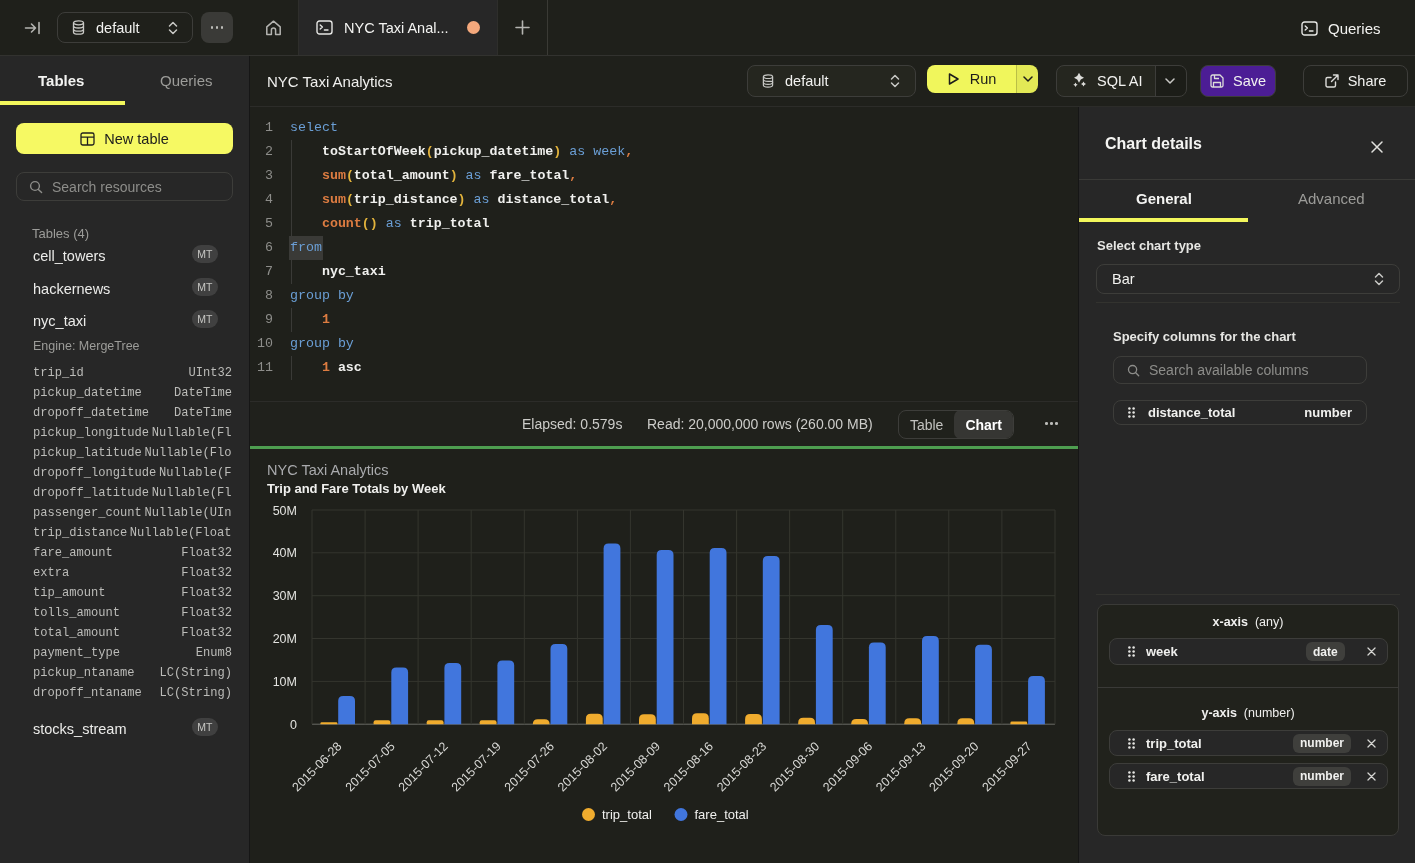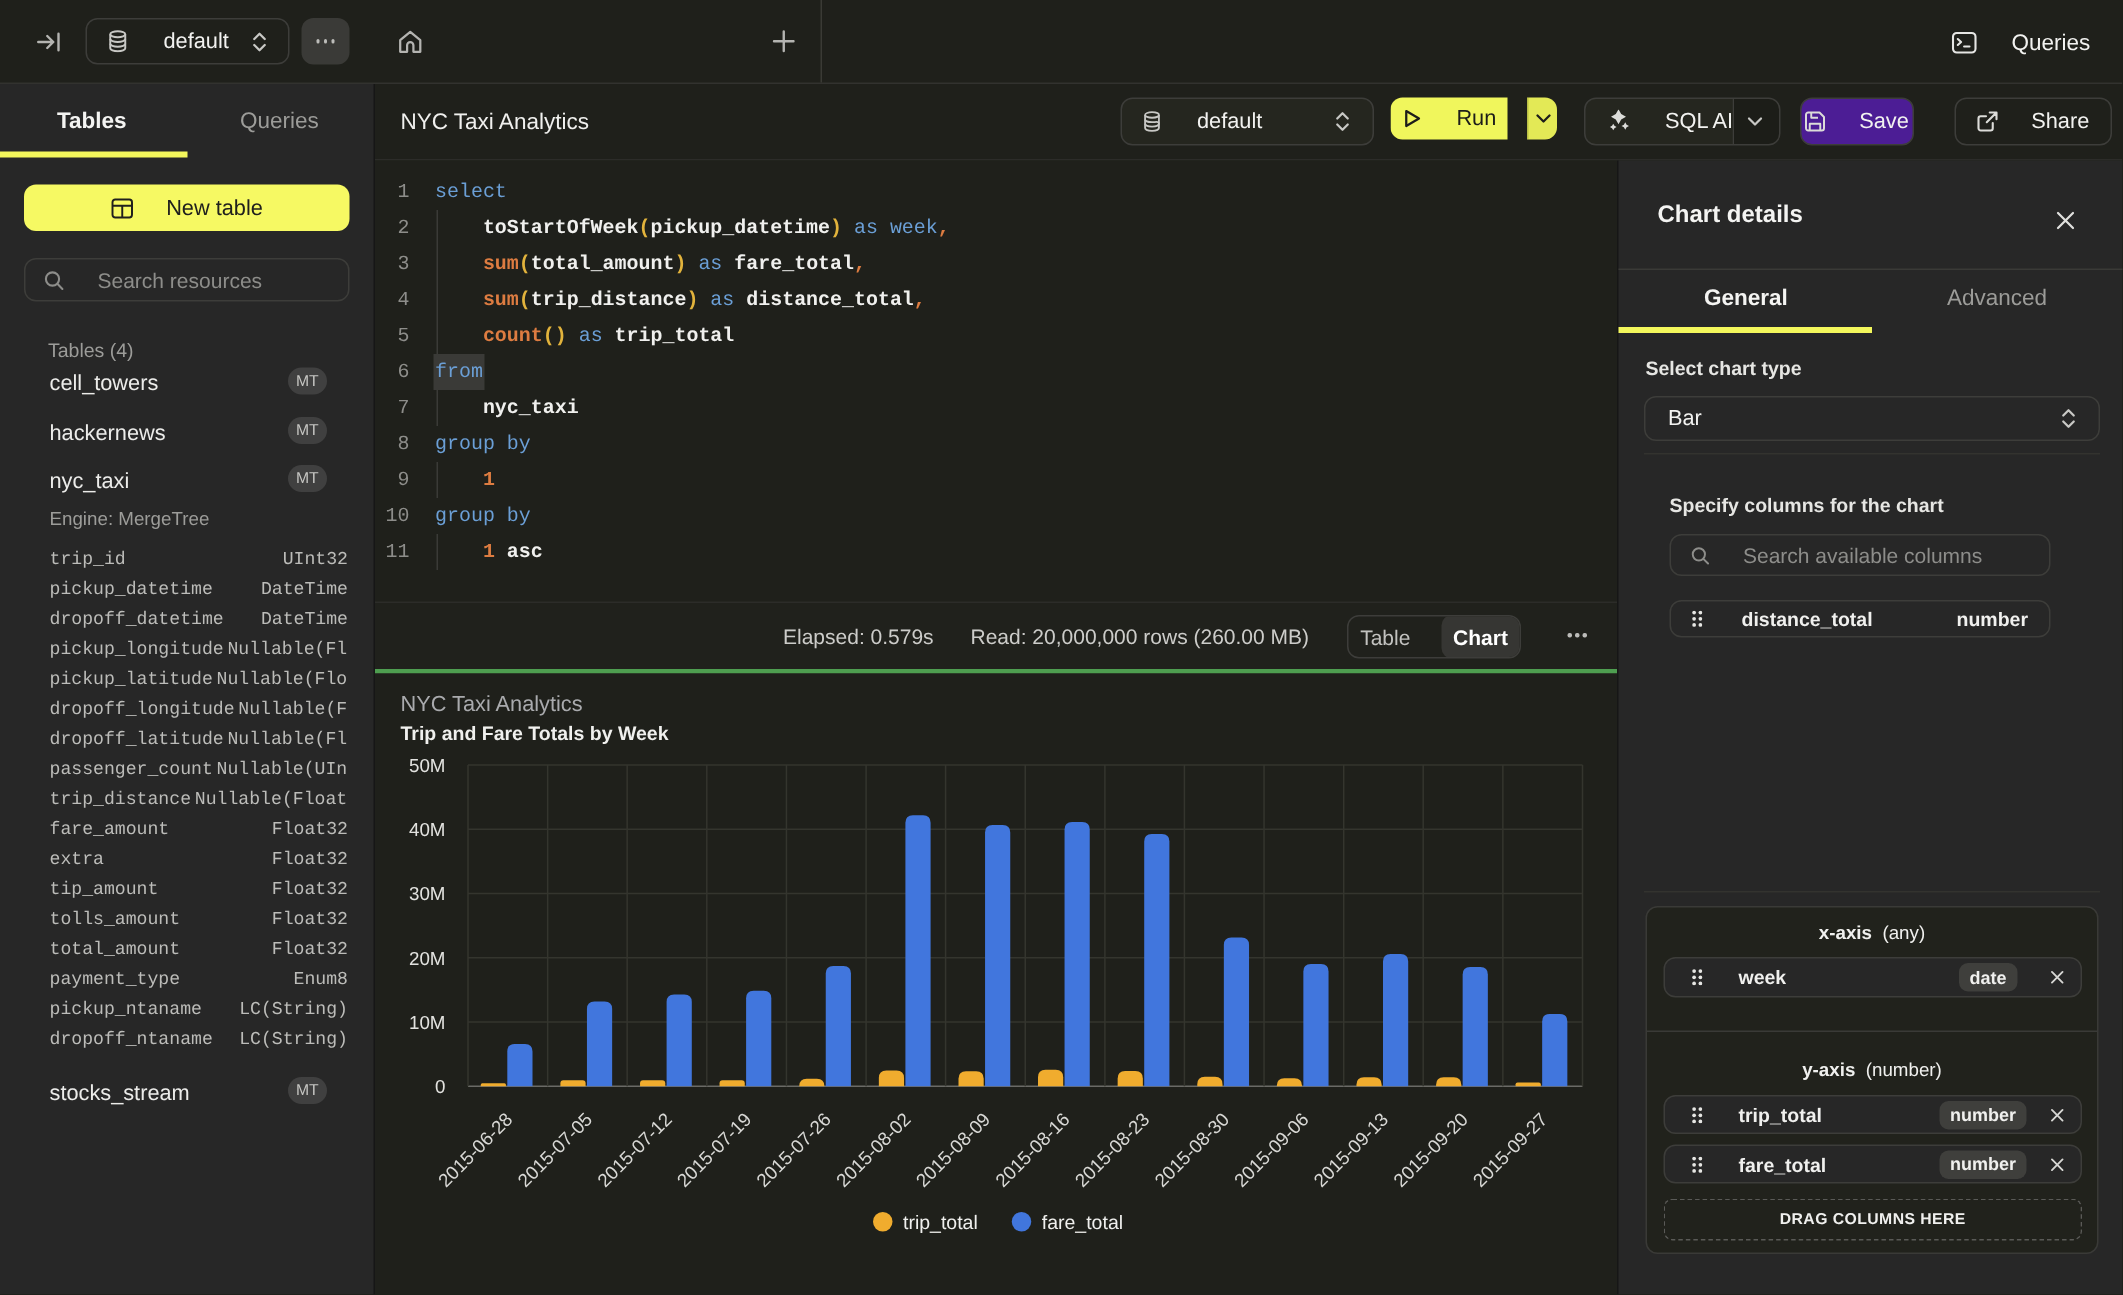--- a/index.html
+++ b/index.html
@@ -2,21 +2,21 @@
 <html><head>
 <meta charset="utf-8">
 <style>
   * { margin:0; padding:0; box-sizing:border-box; }
   html,body { width:1415px; height:863px; overflow:hidden; background:#1f201b; }
   body { font-family:"Liberation Sans", sans-serif; color:#ececea; }
   #app { position:relative; width:1415px; height:863px; }
   .abs { position:absolute; }
   .mono { font-family:"Liberation Mono", monospace; }
   .brd { border:1px solid #3d3d3a; border-radius:8px; }
-  .flex { display:flex; align-items:center;gap:13px; }
+  .flex { display:flex; align-items:center; }
   svg { display:block; }
   .mt { display:inline-block; background:#404040; color:#c6c6c3; font-size:10.5px; font-weight:500; padding:3px 5.5px; border-radius:999px; }
   .colrow { display:flex; justify-content:space-between; white-space:nowrap; overflow:hidden; }
   .colrow span:first-child { flex-shrink:0; margin-right:2.5px; }
   .ct { overflow:hidden; }
   .ln { position:absolute; left:0; width:23px; text-align:right; color:#8d8d8a; height:24px; }
   .cl { position:absolute; left:40px; height:24px; }
   .ig { left:41px; width:1px; background:#3a3a37; }
   .kw { color:#6b9fd6; }
   .fn { color:#dd7c41; font-weight:700; }
@@ -49,20 +49,28 @@
     <div class="abs flex" style="left:201px;top:12px;width:32px;height:31px;background:#3a3a37;border-radius:8px;justify-content:center;gap:2.5px;">
       <i style="width:2.6px;height:2.6px;border-radius:50%;background:#bcbcb9;"></i>
       <i style="width:2.6px;height:2.6px;border-radius:50%;background:#bcbcb9;"></i>
       <i style="width:2.6px;height:2.6px;border-radius:50%;background:#bcbcb9;"></i>
     </div>
 
     <svg class="abs" style="left:265px;top:20px;" width="17" height="16" viewBox="0 0 17 16" fill="none" stroke="#b4b4b1" stroke-width="1.5" stroke-linejoin="round">
       <path d="M1.8 6.8 L8.5 1.2 L15.2 6.8 V14.5 H10.6 V10.2 A2.1 2.1 0 0 0 6.4 10.2 V14.5 H1.8 Z"></path>
     </svg>
 
+    <div class="abs" style="left:298px;top:0;width:200px;height:55px;background:#272727;border-left:1px solid #2e2e2b;border-right:1px solid #2e2e2b;">
+      <svg class="abs" style="left:17px;top:20px;" width="17" height="15" viewBox="0 0 17 15" fill="none" stroke="#e6e6e4" stroke-width="1.4" stroke-linejoin="round" stroke-linecap="round">
+        <rect x="1" y="1" width="15" height="13" rx="2.5"></rect>
+        <path d="M4.2 5 L6.4 7 L4.2 9 M8.4 10 H12"></path>
+      </svg>
+      <span class="abs" style="left:45px;top:19.5px;font-size:14.5px;color:#f4f4f2;">NYC Taxi Anal...</span>
+      <i class="abs" style="left:168px;top:21px;width:13px;height:13px;border-radius:50%;background:#f4a87c;"></i>
+    </div>
     <i class="abs" style="left:547px;top:0;width:1px;height:55px;background:#3a3a35;"></i>
 
     <svg class="abs" style="left:514px;top:19px;" width="17" height="17" viewBox="0 0 17 17" stroke="#b4b4b1" stroke-width="1.6" stroke-linecap="round">
       <path d="M8.5 2 V15 M2 8.5 H15"></path>
     </svg>
 
     <div class="abs flex" style="left:1301px;top:14px;height:28px;">
       <svg width="17" height="15" viewBox="0 0 17 15" fill="none" stroke="#e6e6e4" stroke-width="1.4" stroke-linejoin="round" stroke-linecap="round">
         <rect x="1" y="1" width="15" height="13" rx="2.5"></rect>
         <path d="M4.2 5 L6.4 7 L4.2 9 M8.4 10 H12"></path>
@@ -436,19 +444,16 @@
             <circle cx="5.6" cy="5.5" r="1.25"></circle>
             <circle cx="1.4" cy="9.6" r="1.25"></circle>
             <circle cx="5.6" cy="9.6" r="1.25"></circle>
           </svg>
         <span style="margin-left:11px;font-size:13px;font-weight:700;color:#f0f0ee;">fare_total</span>
         <span class="chip" style="position:absolute;left:183px;">number</span>
         <svg style="position:absolute;left:256px;" width="11" height="11" viewBox="0 0 14 14" stroke="#d6d6d3" stroke-width="1.6" stroke-linecap="round">
             <path d="M2.5 2.5 L11.5 11.5 M11.5 2.5 L2.5 11.5"></path>
           </svg>
       </div>
-      <div class="abs flex" style="left:11px;top:194px;width:279px;height:28px;border:1.5px dashed #5a5a57;border-radius:6px;justify-content:center;">
-        <span style="font-size:10.5px;font-weight:700;color:#f0f0ee;letter-spacing:0.3px;">DRAG COLUMNS HERE</span>
-      </div>
     </div>
   </div>
 
 </div>
 
 </body></html>

